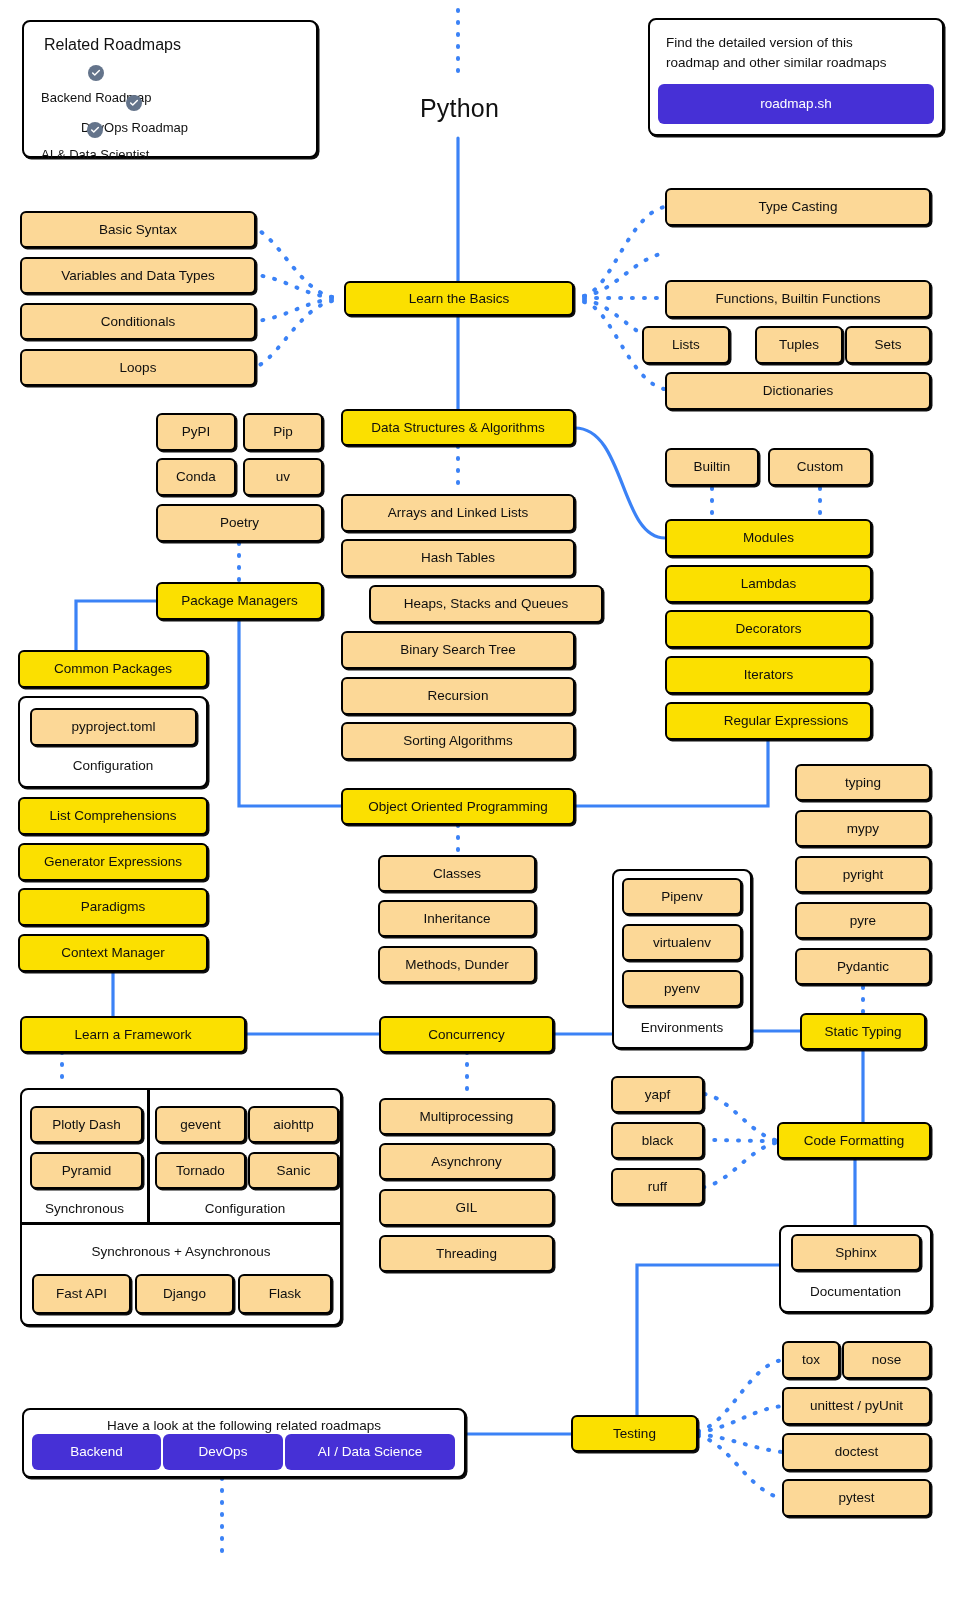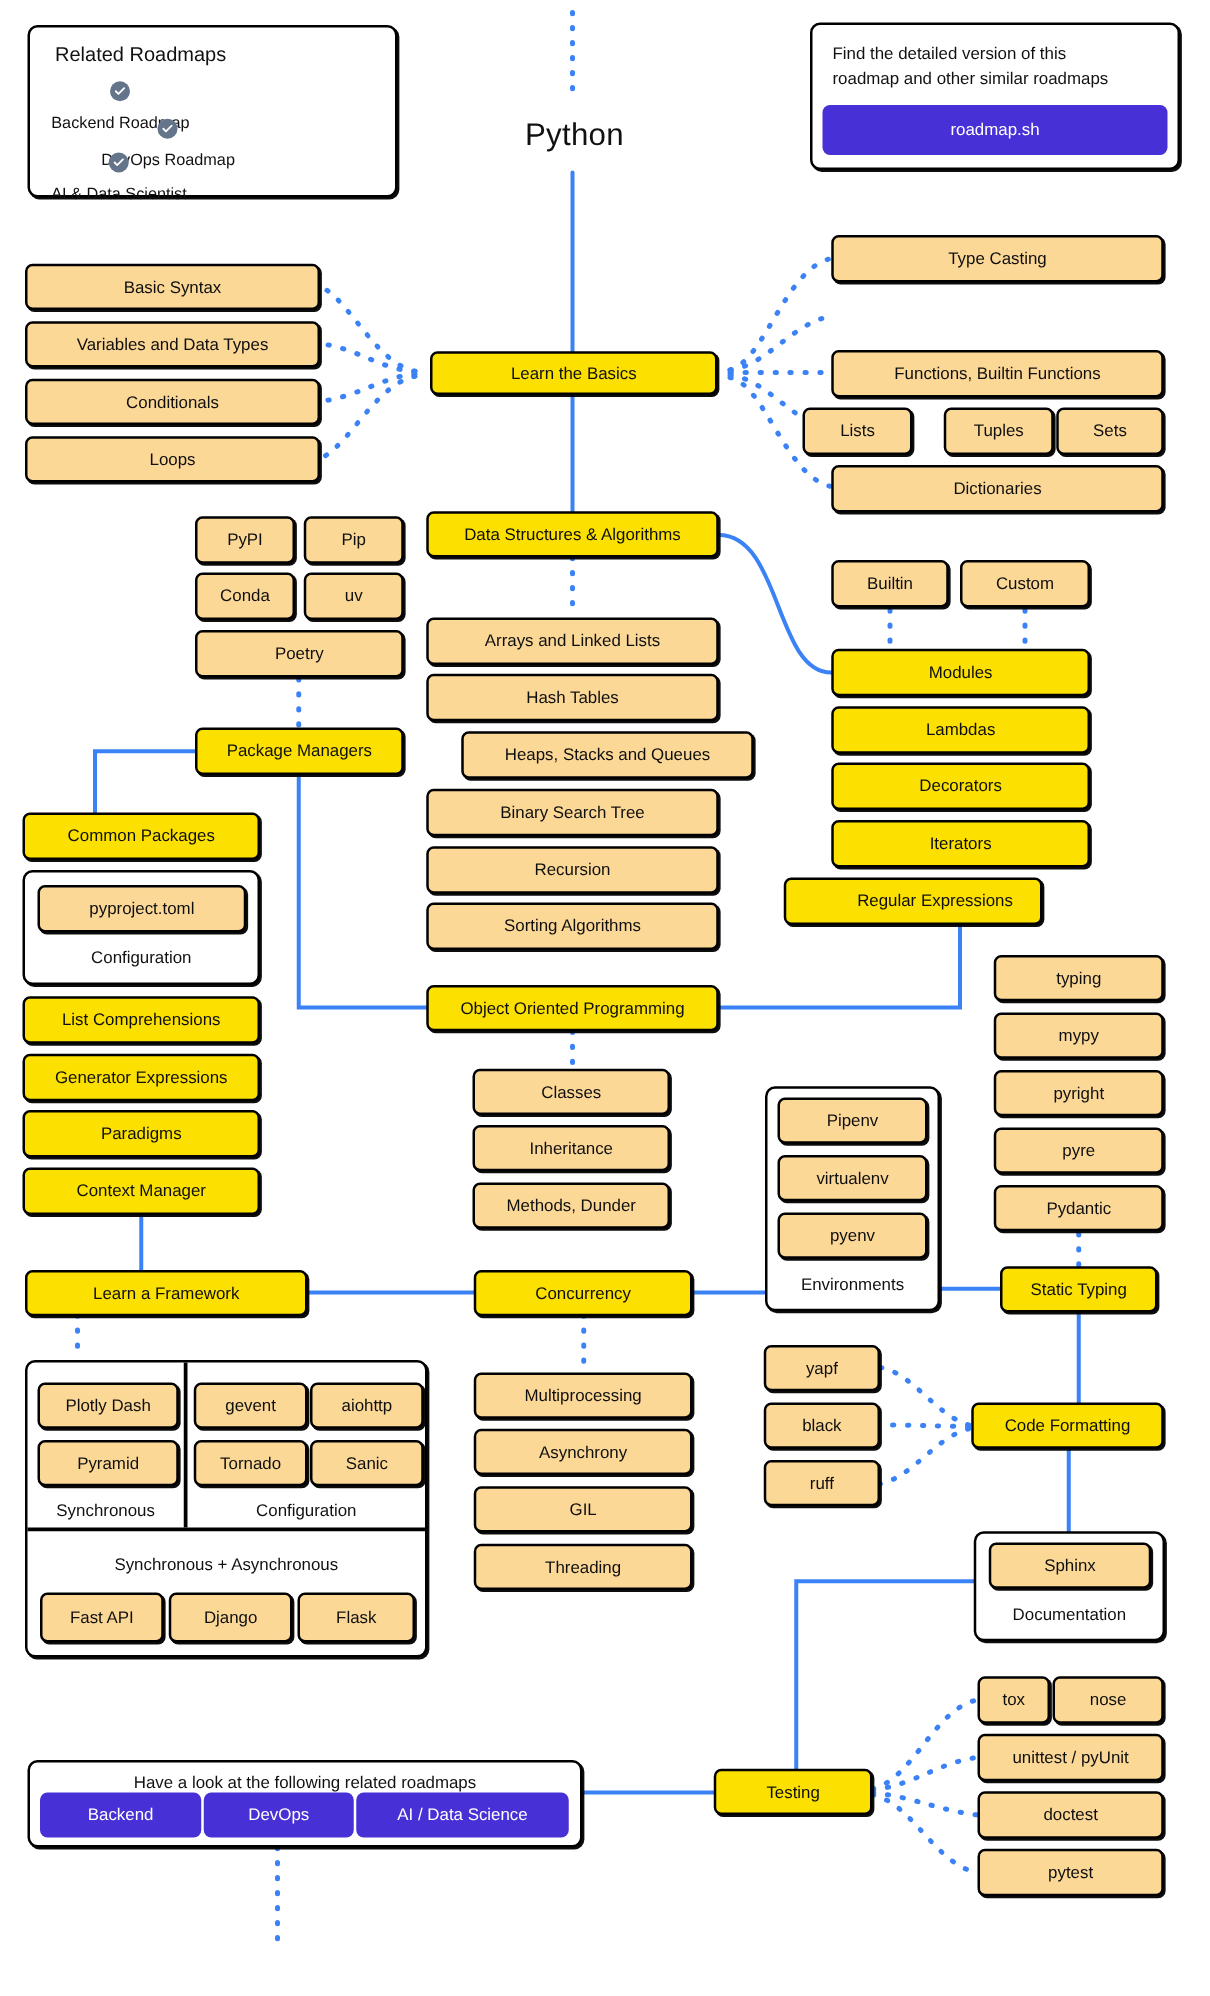--- a/index.html
+++ b/index.html
@@ -197,21 +197,21 @@
   <div class="node yellow" style="left:18px; top:843px; width:190px; height:38px;">Generator Expressions</div>
   <div class="node yellow" style="left:18px; top:888px; width:190px; height:38px;">Paradigms</div>
   <div class="node yellow" style="left:18px; top:934px; width:190px; height:38px;">Context Manager</div>
 
   <div class="node tan" style="left:665px; top:448px; width:94px; height:38px;">Builtin</div>
   <div class="node tan" style="left:768px; top:448px; width:104px; height:38px;">Custom</div>
   <div class="node yellow" style="left:665px; top:519px; width:207px; height:38px;">Modules</div>
   <div class="node yellow" style="left:665px; top:565px; width:207px; height:38px;">Lambdas</div>
   <div class="node yellow" style="left:665px; top:610px; width:207px; height:38px;">Decorators</div>
   <div class="node yellow" style="left:665px; top:656px; width:207px; height:38px;">Iterators</div>
-  <div class="node yellow" style="left:627px; top:702px; width:207px; height:38px;padding-left:40px;">Regular Expressions</div>
+  <div class="node yellow" style="left:665px; top:702px; width:207px; height:38px;padding-left:40px;">Regular Expressions</div>
 
   <div class="node yellow" style="left:341px; top:788px; width:234px; height:37px;">Object Oriented Programming</div>
   <div class="node tan" style="left:378px; top:855px; width:158px; height:37px;">Classes</div>
   <div class="node tan" style="left:378px; top:900px; width:158px; height:37px;">Inheritance</div>
   <div class="node tan" style="left:378px; top:946px; width:158px; height:37px;">Methods, Dunder</div>
 
   <div class="node yellow" style="left:379px; top:1016px; width:175px; height:37px;">Concurrency</div>
   <div class="node tan" style="left:379px; top:1098px; width:175px; height:37px;">Multiprocessing</div>
   <div class="node tan" style="left:379px; top:1143px; width:175px; height:37px;">Asynchrony</div>
   <div class="node tan" style="left:379px; top:1189px; width:175px; height:37px;">GIL</div>

